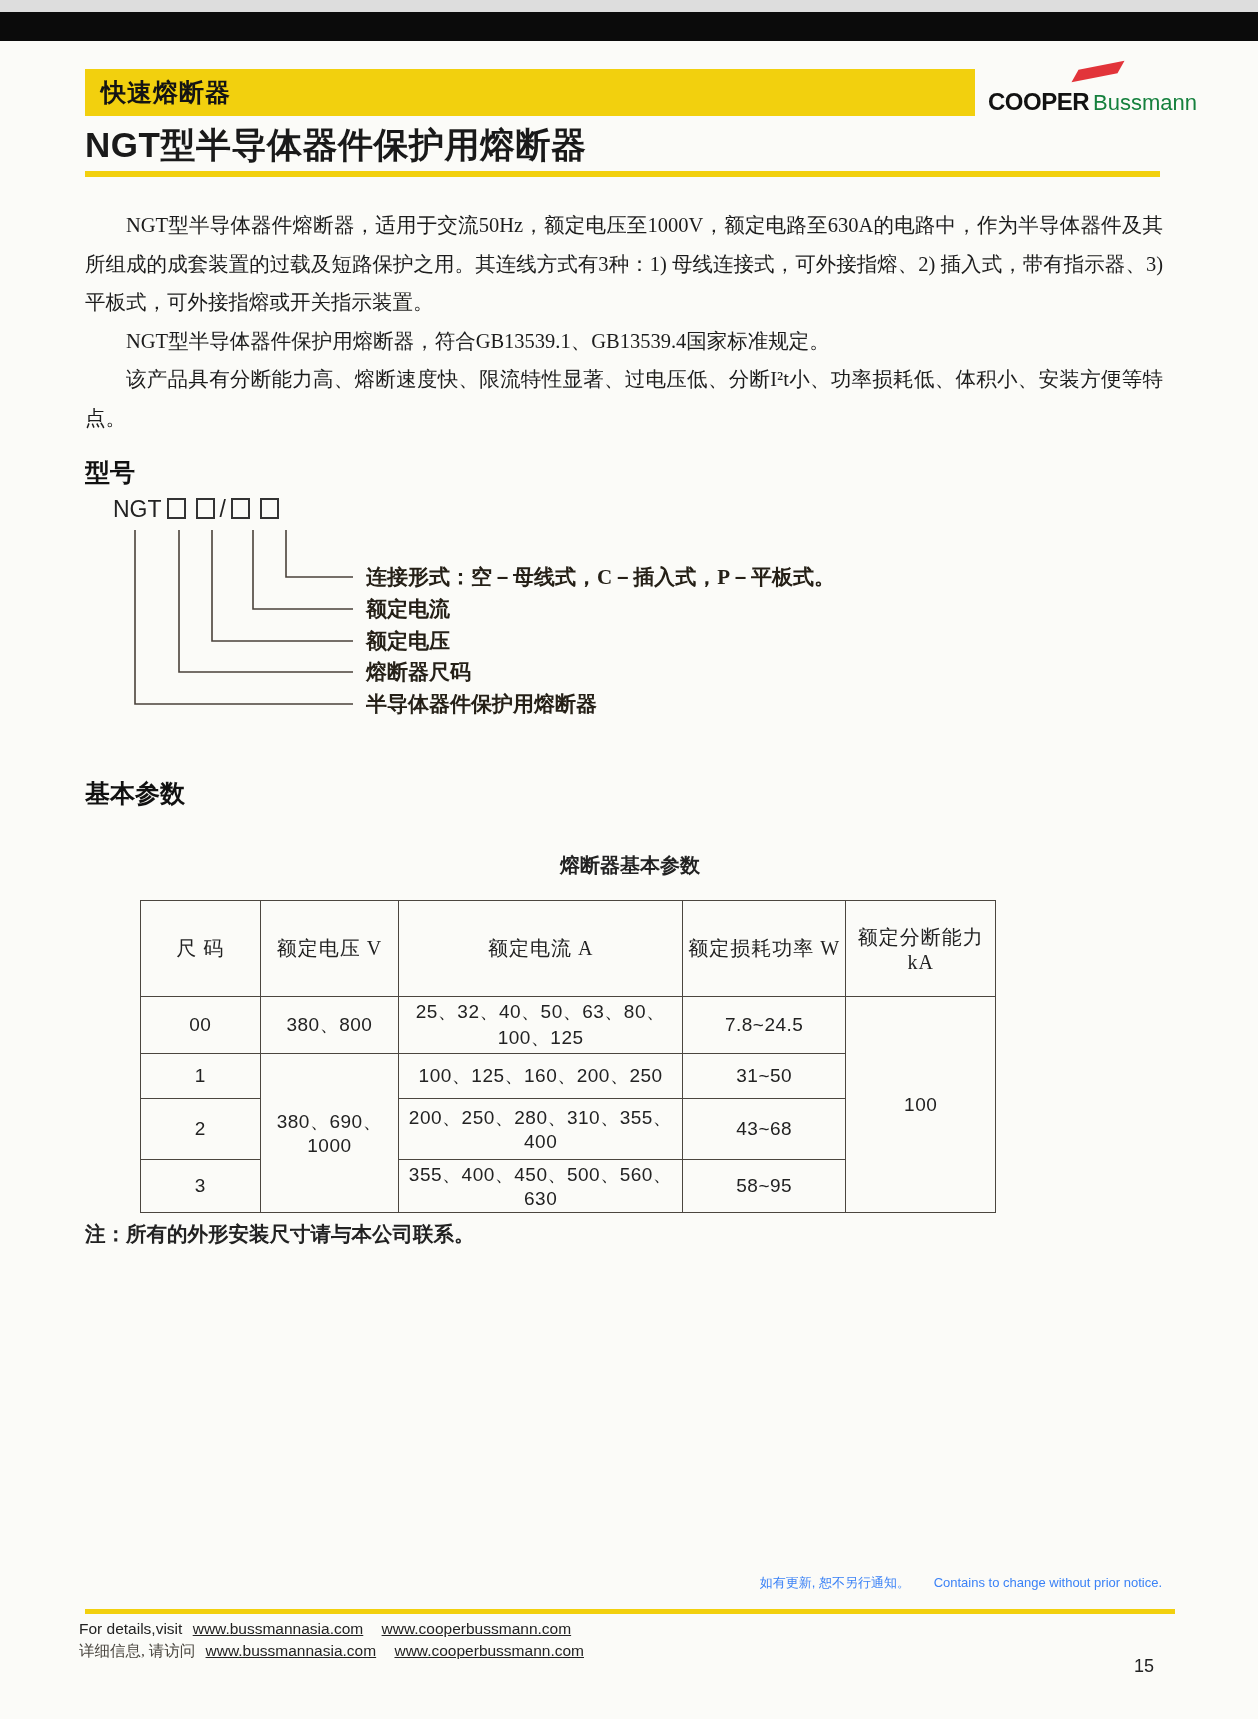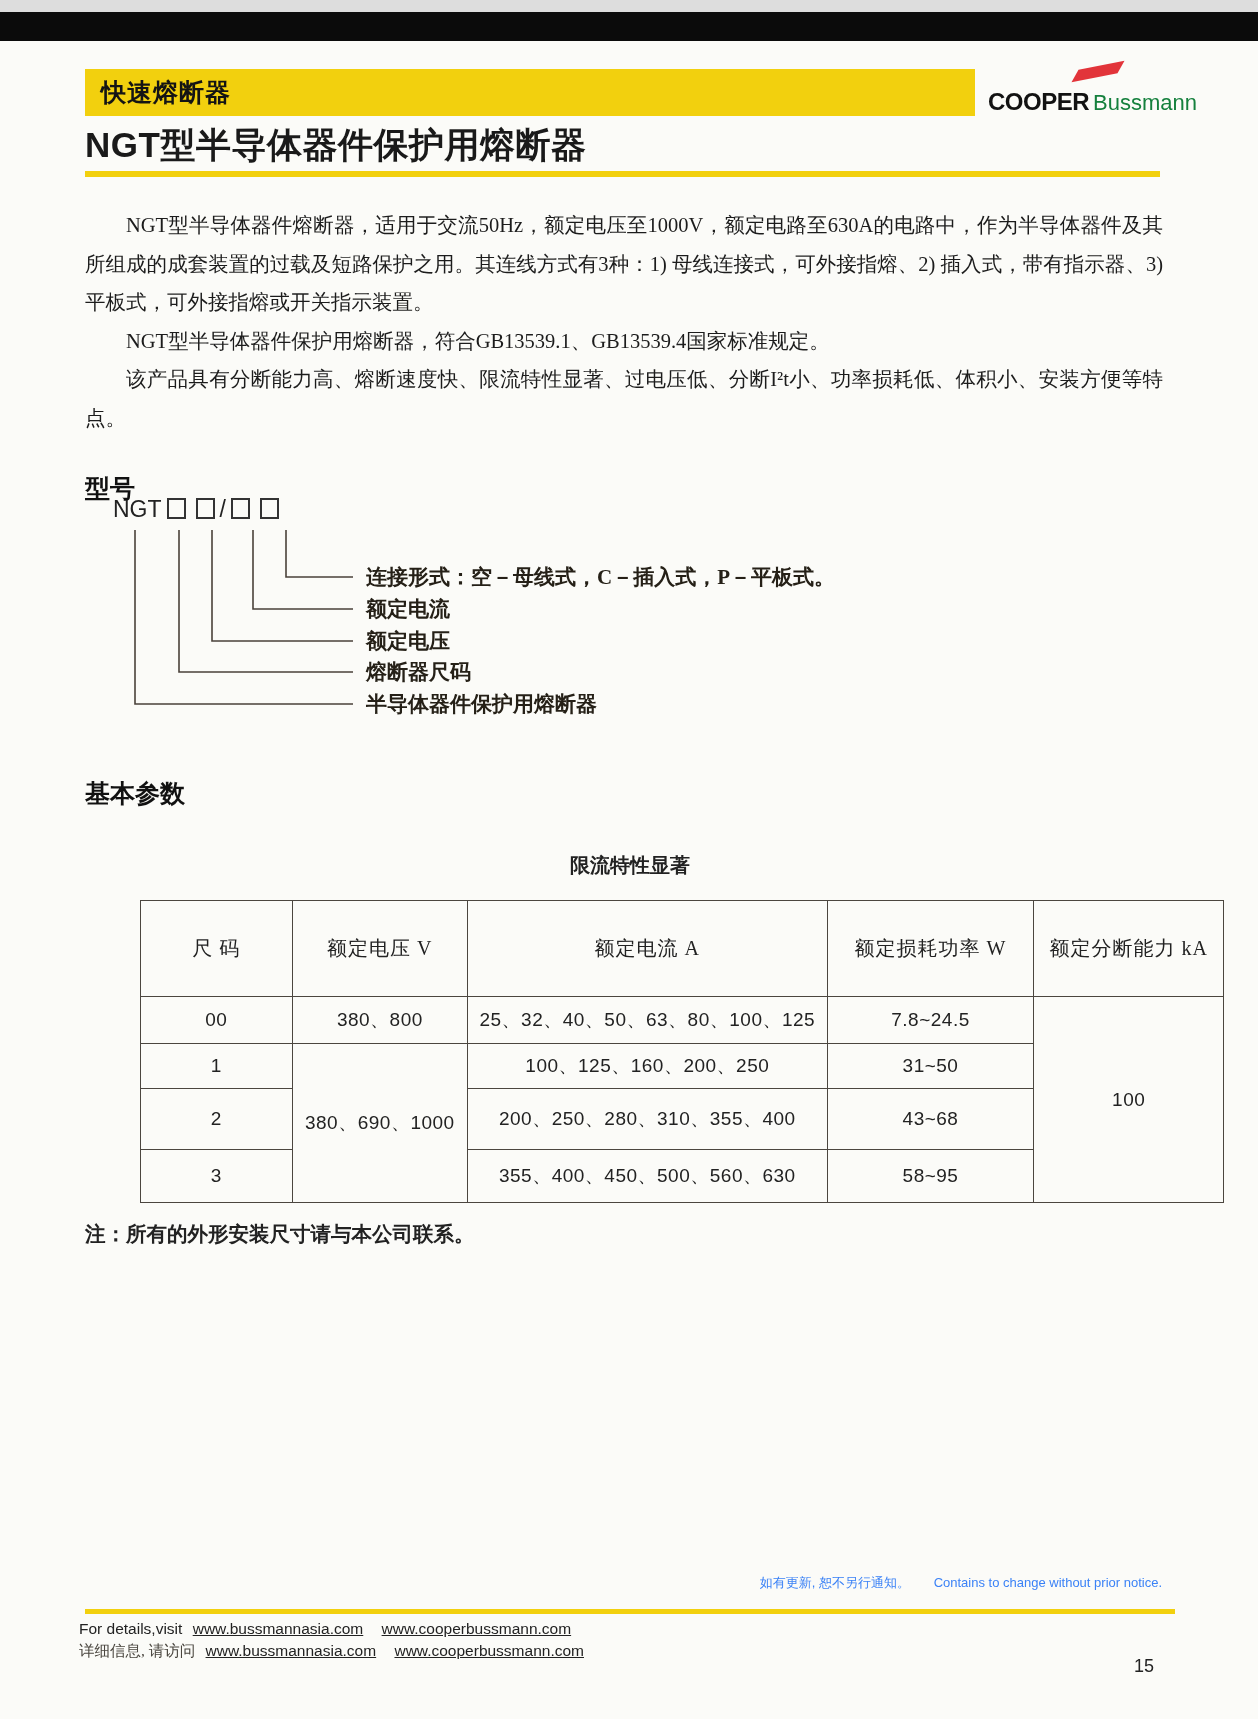--- a/index.html
+++ b/index.html
@@ -56,21 +56,21 @@
     margin: 0; text-indent: 2em;
     font-size: 20.5px; line-height: 38.6px;
     text-align: justify;
     color: #1c1c1c;
     font-family: "Liberation Serif", "DejaVu Serif", serif;
   }
   .section-heading {
     position: absolute; left: 85px;
     font-size: 25px; font-weight: bold; color: #111;
   }
-  #model-heading { top: 460px; }
+  #model-heading { top: 444px; }
   #params-heading { top: 765px; }
   .model-diagram { position: absolute; left: 85px; top: 484px; width: 1078px; height: 245px; }
   .model-code {
     position: absolute; left: 28px; top: 0;
     font-size: 23px; color: #222; white-space: nowrap;
   }
   .model-box {
     display: inline-block; width: 19px; height: 21px;
     border: 2px solid #333; margin: 0 5px;
     vertical-align: -2px;
@@ -84,21 +84,21 @@
     font-family: "Liberation Serif", "DejaVu Serif", serif;
   }
   .table-title {
     position: absolute; left: 140px; top: 840px; width: 980px;
     text-align: center;
     font-size: 20px; font-weight: bold; color: #222;
     font-family: "Liberation Serif", "DejaVu Serif", serif;
   }
   .params-table {
     position: absolute; left: 140px; top: 888px;
-    width: 1084px;
+    width: 856px;
     border-collapse: collapse;
   }
   .params-table td {
     border: 1.6px solid #4b463f;
     text-align: center; vertical-align: middle;
     color: #222;
     padding: 2px 4px;
   }
   .params-table tr.head td {
     height: 96px;
@@ -174,21 +174,21 @@
     </div>
     <span class="model-label" style="top:67px">连接形式：空－母线式，C－插入式，P－平板式。</span>
     <span class="model-label" style="top:99px">额定电流</span>
     <span class="model-label" style="top:131px">额定电压</span>
     <span class="model-label" style="top:162px">熔断器尺码</span>
     <span class="model-label" style="top:194px">半导体器件保护用熔断器</span>
   </div>
 
   <div class="section-heading" id="params-heading">基本参数</div>
 
-  <div class="table-title">限流特性显著</div>
+  <div class="table-title">熔断器基本参数</div>
 
   <table class="params-table">
     <colgroup>
       <col style="width:14%">
       <col style="width:16.2%">
       <col style="width:33.2%">
       <col style="width:19.1%">
       <col style="width:17.5%">
     </colgroup>
     <tbody>

